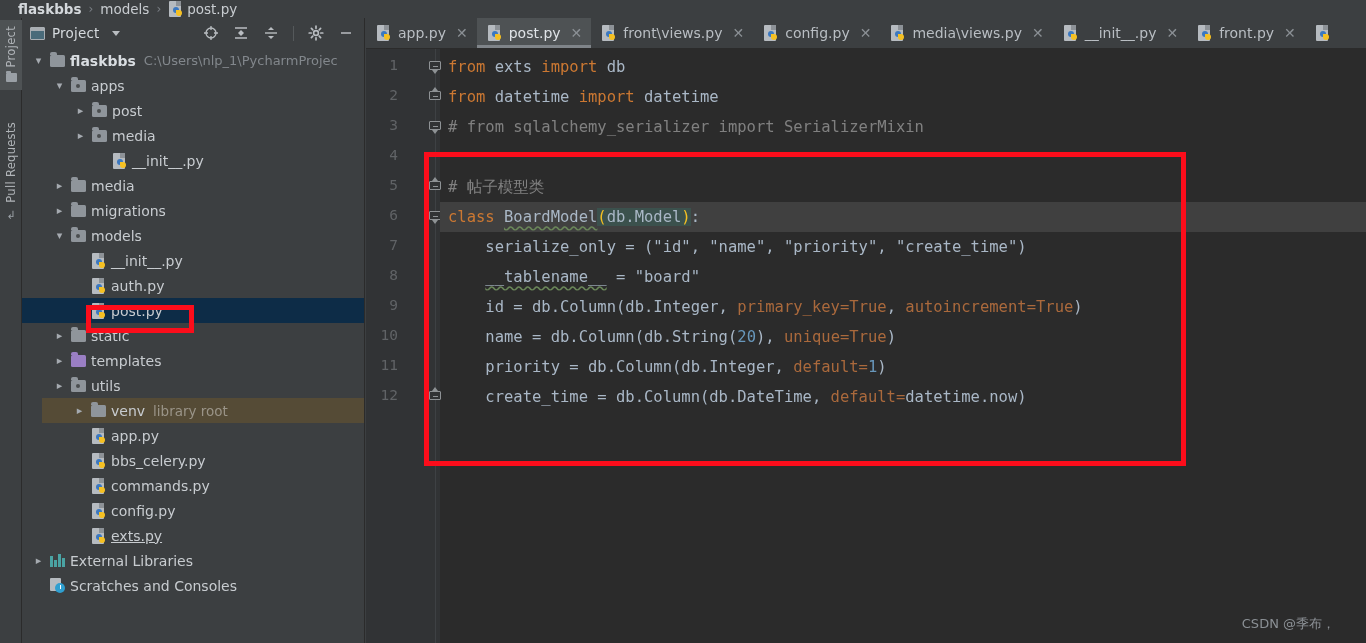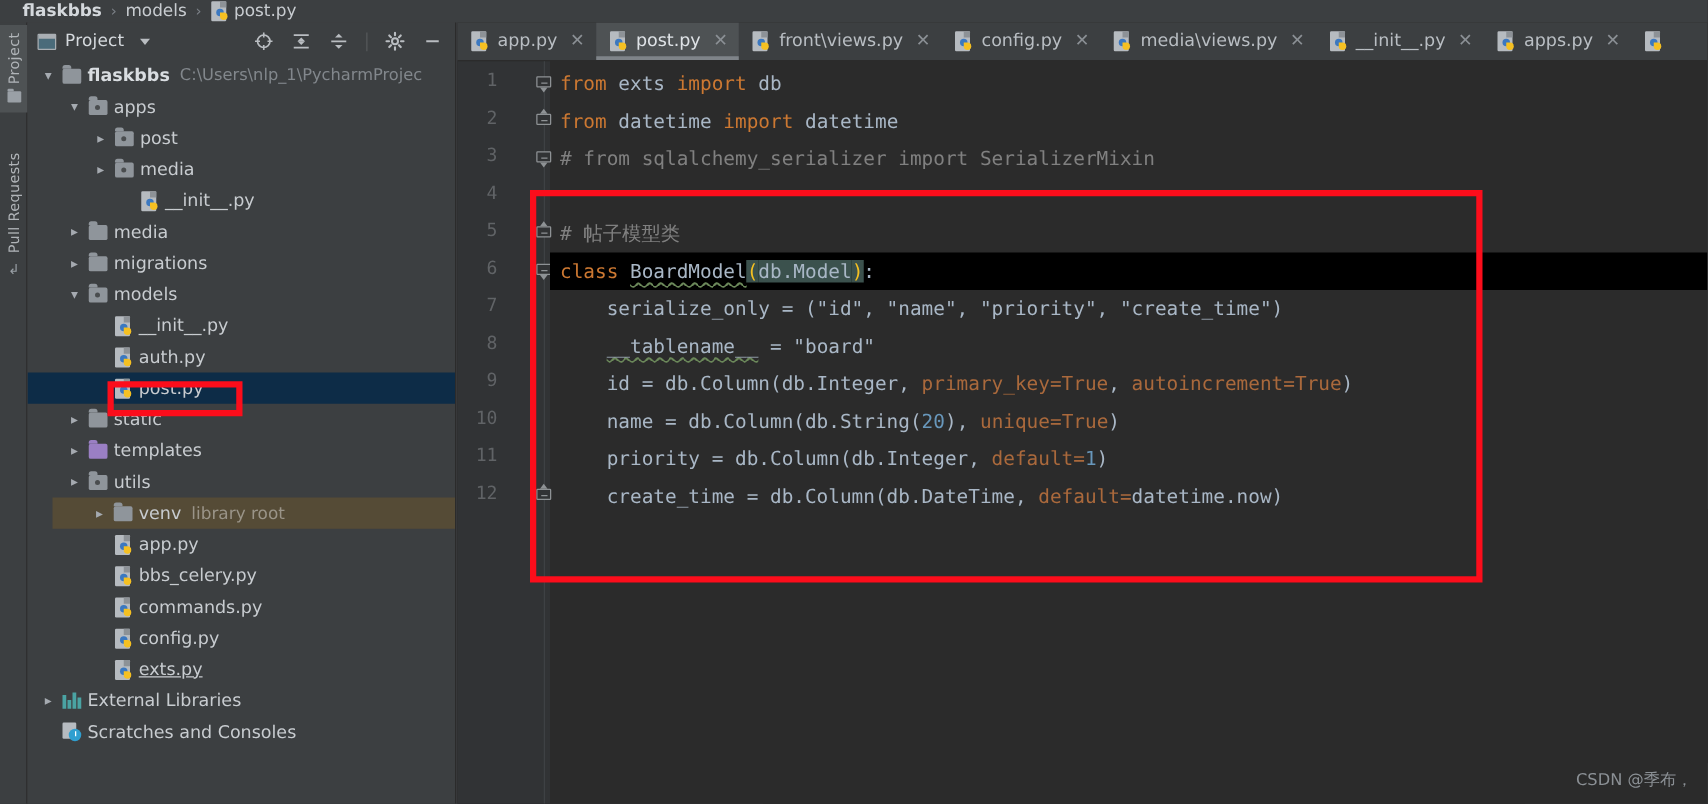--- a/index.html
+++ b/index.html
@@ -215,21 +215,21 @@
   #code {
     position: absolute; left: 74px; top: 0; right: 0; bottom: 0;
     font-family: "DejaVu Sans Mono", monospace;
     font-size: 15.5px;
     color: #a9b7c6;
     white-space: pre;
     overflow: hidden;
   }
   .cline { position: absolute; left: 8px; height: 30px; line-height: 30px; }
   .cline.hl {
-    left: 0; right: 0; background: #000000; padding-left: 8px;
+    left: 0; right: 0; background: #404040; padding-left: 8px;
   }
   .kw   { color: #cc7832; }
   .num  { color: #6897bb; }
   .cmt  { color: #808080; }
   .cls  { color: #a9b7c6; text-decoration: underline; text-decoration-color:#6a8759;
           text-decoration-style: wavy; text-underline-offset: 3px; }
   .paren-hl { background: #3b514d; }
   .brace-y { color: #f5c022; }
   .kwarg { color: #aa693c; }
   .dunder { text-decoration: underline; text-decoration-color:#6a8759;
@@ -237,21 +237,21 @@
 
   
   .annot {
     position: absolute; border: 5px solid #fc0d1b; pointer-events: none;
   }
   #annot-code { left: 424px; top: 152px; width: 762px; height: 314px; }
   #annot-tree { left: 86px; top: 305px; width: 108px; height: 28px; }
 
   
   #watermark {
-    position: absolute; right: 12px; bottom: 10px;
+    position: absolute; right: 31px; bottom: 10px;
     font-size: 13px; color: #8b9095;
     font-family: "DejaVu Sans", sans-serif;
   }
 </style>
 </head>
 <body>
 
 <div id="breadcrumb">
   <span class="crumb root">flaskbbs</span>
   <span class="sep">›</span>
@@ -548,21 +548,21 @@
         <span>__init__.py</span>
         <span class="x">✕</span>
       </div>
       <div class="etab">
         <span class="pyicon">
           <span class="sheet"></span>
           <span class="fold"></span>
           <span class="blue"></span>
           <span class="yellow"></span>
         </span>
-        <span>apps.py</span>
+        <span>front.py</span>
         <span class="x">✕</span>
       </div>
       <div class="etab">
         <span class="pyicon">
           <span class="sheet"></span>
           <span class="fold"></span>
           <span class="blue"></span>
           <span class="yellow"></span>
         </span>
         <span></span>

